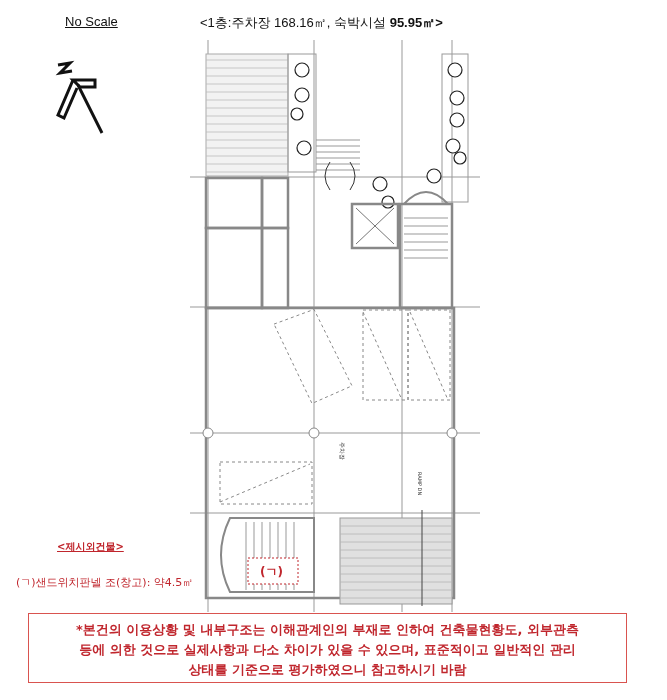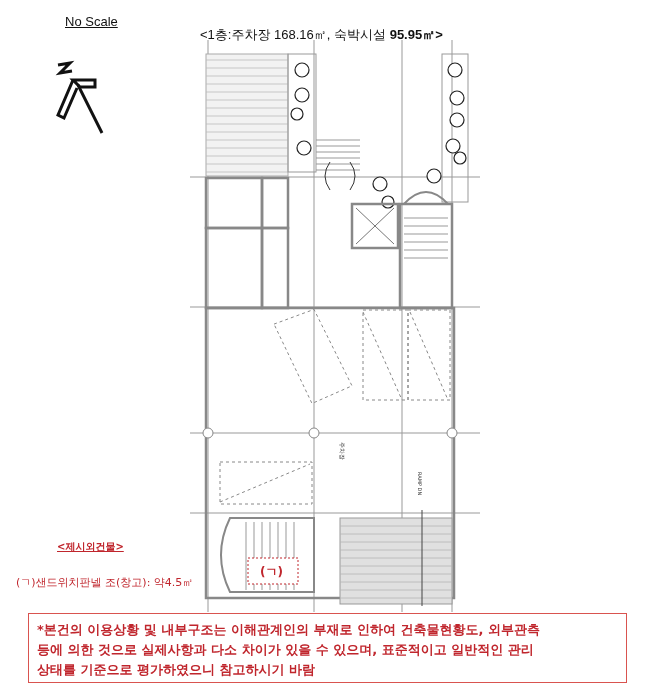--- a/index.html
+++ b/index.html
@@ -1,25 +1,25 @@
 <!DOCTYPE html>
 <html><head>
 <meta charset="utf-8">
 <style>
   html, body { margin:0; padding:0; background:#fff; }
   body { width:667px; height:700px; position:relative; overflow:hidden; font-family:"DejaVu Sans", sans-serif; }
   .noscale { position:absolute; left:45px; top:14px; font-size:13px; text-decoration:underline; color:#111; font-family:"Liberation Sans", sans-serif;margin-left:20px; }
-  .title { position:absolute; left:200px; top:14px; font-size:13px; color:#111; font-family:"Liberation Sans", sans-serif;margin-top:12px; }
+  .title { position:absolute; left:200px; top:14px; font-size:13px; color:#111; font-family:"Liberation Sans", sans-serif; }
   .title b { font-weight:bold; }
   .north { position:absolute; left:40px; top:55px; width:90px; height:90px; }
   .plan { position:absolute; left:190px; top:40px; width:290px; height:572px; }
   .sec-title { position:absolute; left:57px; top:540px; font-size:10px; color:#c0262d; text-decoration:underline; font-weight:bold; }
   .sec-note { position:absolute; left:16px; top:575px; font-size:11px; color:#c0262d; }
   .note-box { position:absolute; left:28px; top:613px; width:599px; height:70px; border:1.5px solid #d9534f; box-sizing:border-box; padding:6px 8px; color:#c0262d; font-size:13px; line-height:20px; font-weight:bold; }
-  .note-box div { white-space:nowrap; }
+  .note-box div { white-space:nowrap;text-align:center; }
 </style>
 </head>
 <body>
 
 <div class="noscale">No Scale</div>
 <div class="title"><span>&lt;1층:주차장 168.16㎡, 숙박시설 </span><b>95.95㎡&gt;</b></div>
 
 <svg class="north" viewBox="0 0 90 90">
   <path d="M18 10 L30 8 L20 18 L32 16" stroke="#111" stroke-width="3" fill="none"></path>
   <path d="M33 25 L55 25 L55 32 L40 32 Z" fill="none" stroke="#111" stroke-width="3"></path>

